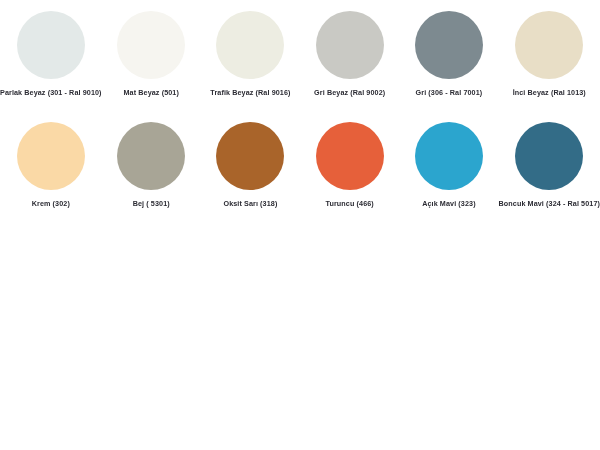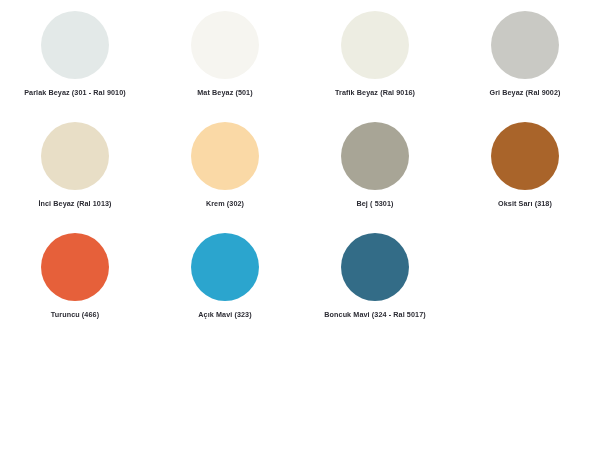--- a/index.html
+++ b/index.html
@@ -10,21 +10,21 @@
     width: 600px;
     height: 450px;
     background: #ffffff;
     font-family: "Liberation Sans", sans-serif;
     overflow: hidden;
   }
   #swatch-grid {
     width: 600px;
     height: 450px;
     display: grid;
-    grid-template-columns: repeat(4, 1fr);
+    grid-template-columns: repeat(6, 1fr);
     grid-template-rows: repeat(4, 1fr);
     box-sizing: border-box;
     padding: 4px 0 2px 0;
   }
   .swatch-cell {
     display: flex;
     flex-direction: column;
     align-items: center;
     justify-content: flex-start;
     box-sizing: border-box;
@@ -66,20 +66,24 @@
     <div class="swatch-disc" style="background-color: rgb(237, 237, 226);"></div>
     <div class="swatch-label">Trafik Beyaz (Ral 9016)</div>
   </div>
 
   <div class="swatch-cell">
     <div class="swatch-disc" style="background-color: rgb(201, 201, 196);"></div>
     <div class="swatch-label">Gri Beyaz (Ral 9002)</div>
   </div>
 
 
+  <div class="swatch-cell">
+    <div class="swatch-disc" style="background-color: rgb(125, 138, 144);"></div>
+    <div class="swatch-label">Gri (306 - Ral 7001)</div>
+  </div>
 
 
   <div class="swatch-cell">
     <div class="swatch-disc" style="background-color: rgb(232, 222, 198);"></div>
     <div class="swatch-label">İnci Beyaz (Ral 1013)</div>
   </div>
 
   <div class="swatch-cell">
     <div class="swatch-disc" style="background-color: rgb(250, 217, 166);"></div>
     <div class="swatch-label">Krem (302)</div>

